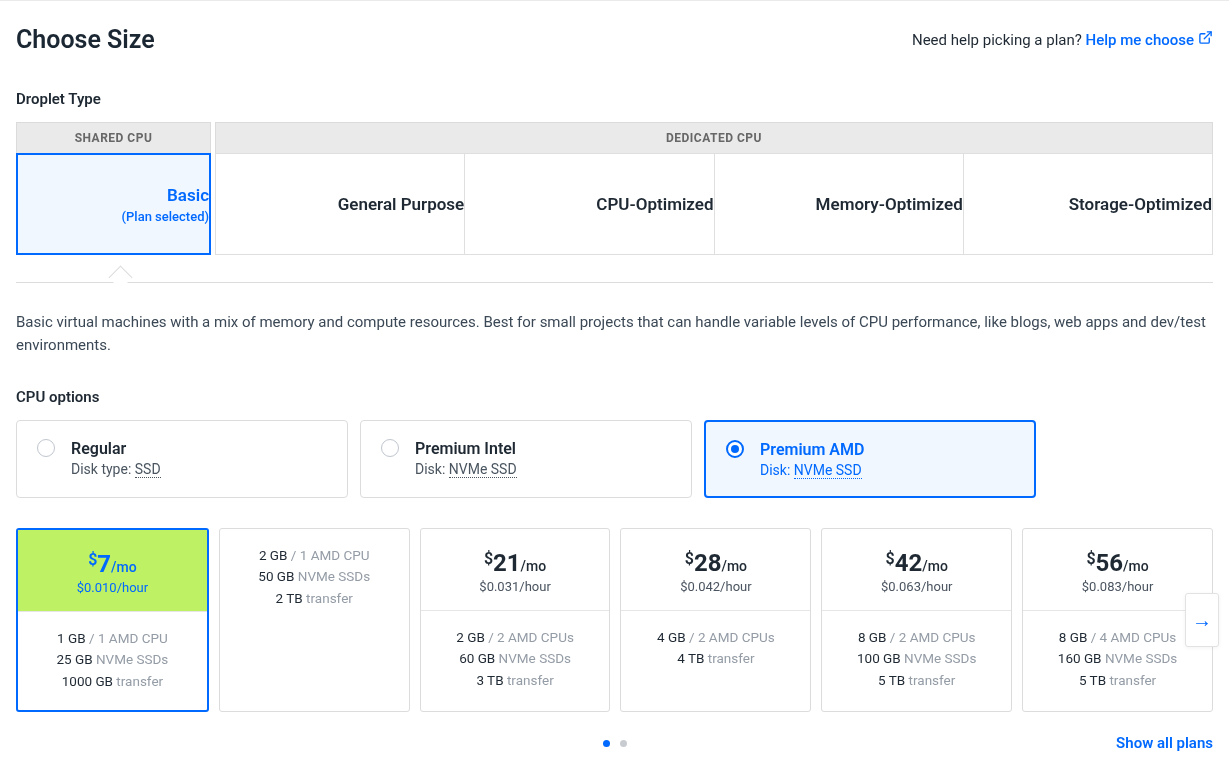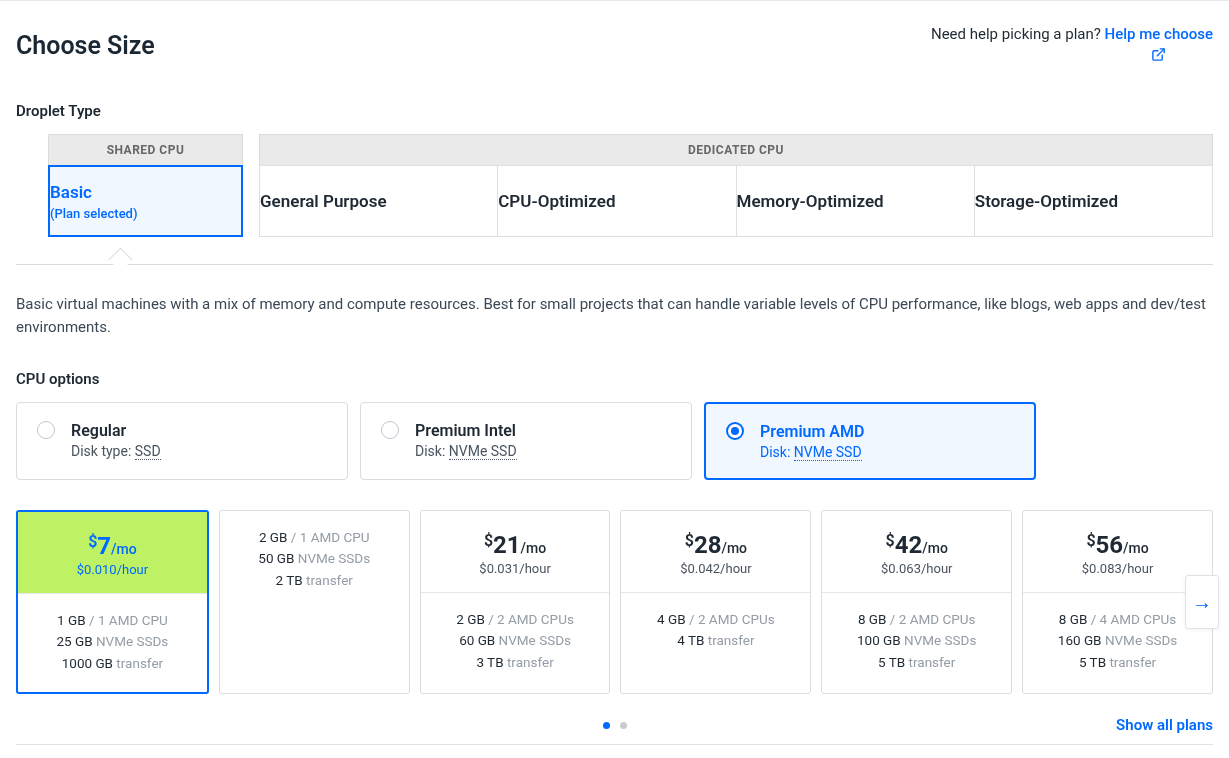--- a/index.html
+++ b/index.html
@@ -11,38 +11,38 @@
     padding: 0 16px;
     border-top: 1px solid #eaeaea;
   }
   .container { max-width: 1197px; padding-top: 24px; }
   .header-row {
     display: flex; justify-content: space-between; align-items: center;
     margin-bottom: 36px;
   }
   .page-title { font-size: 25px; font-weight: 600; color: #1b2733; }
   .help-text { font-size: 15px; color: #1f2933; }
-  .help-link { color: #0069ff; text-decoration: none; font-weight: 500; display: inline-flex; align-items: center; gap: 4px; flex-direction: column; }
+  .help-link { color: #0069ff; text-decoration: none; font-weight: 500; display: inline-flex; align-items: center; gap: 4px; }
   .ext-icon { display:inline-block; }
   .section-label { font-size: 15px; font-weight: 600; color: #1f2933; margin-bottom: 14px; }
 
   
-  .type-table { display: flex; gap: 16px; margin-left: 32px; }
+  .type-table { display: flex; gap: 4px; }
   .type-col { display: flex; flex-direction: column; }
   .type-col.shared { width: 195px; }
   .type-col.dedicated { flex: 1; }
   .type-header {
     background: #eaeaea; color: #676767; font-size: 12px; font-weight: 700;
     letter-spacing: 0.5px; text-align: center; padding: 8px 0;
     border: 1px solid #dbdbdb; border-bottom: none;
   }
   .type-row { display: flex; }
   .type-cell {
-    flex: 1; display: flex; flex-direction: column; align-items: flex-start; justify-content: center;
-    height: 72px; background: #fff; border: 1px solid #dfdfdf;
+    flex: 1; display: flex; flex-direction: column; align-items: flex-end; justify-content: center;
+    height: 102px; background: #fff; border: 1px solid #dfdfdf;
     font-size: 17px; font-weight: 600; color: #1f2933; cursor: pointer;
   }
   .type-row .type-cell + .type-cell { border-left: none; }
   .type-cell.selected {
     border: 2px solid #0069ff; background: #f1f7ff; color: #0069ff;
   }
   .type-sub { font-size: 13px; font-weight: 500; margin-top: 4px; }
 
   
   .tri-line {

